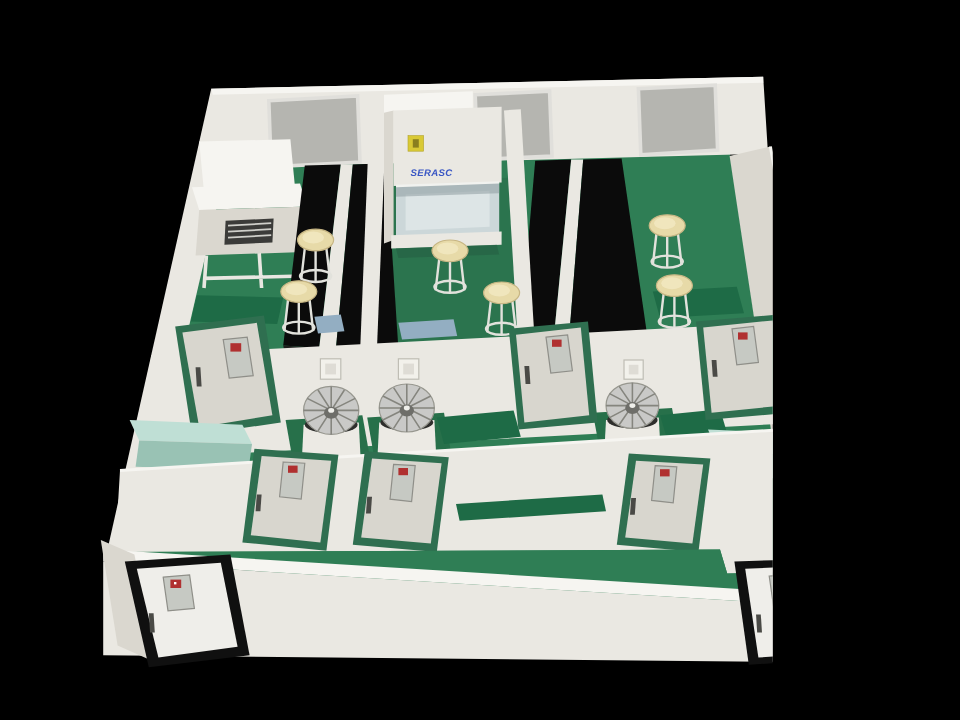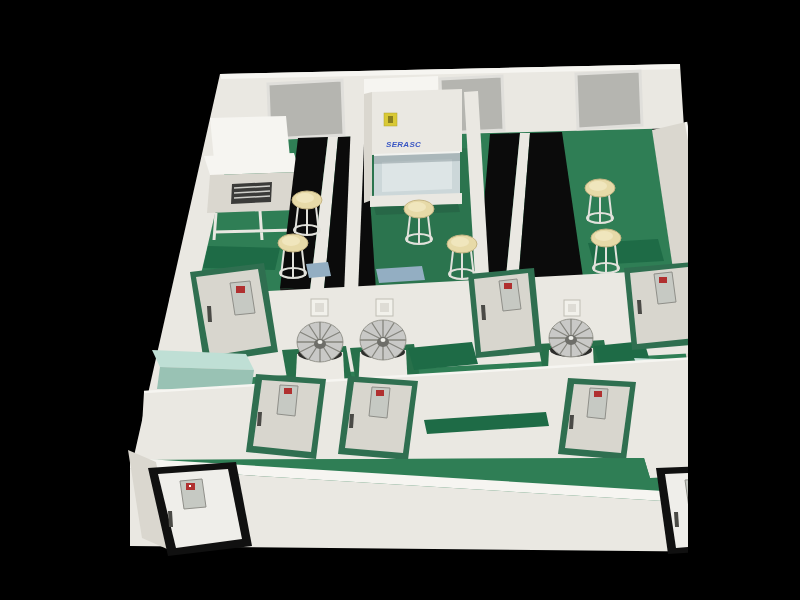--- a/index.html
+++ b/index.html
@@ -1,16 +1,16 @@
 <!DOCTYPE html>
 <html style="--bg: #000000; --wall: #EAE8E2; --wall-shade: #DAD7CF; --wall-dark: #C8C5BC; --wall-bright: #F6F5F1; --floor-green: #2F7E55; --floor-green-dark: #27704A; --counter-green: #1E6B46; --mint: #BFDFD5; --mint-dark: #99C2B4; --bench-black: #0B0B0B; --window-gray: #B5B5B0; --window-frame: #E0DFDB; --door-gray: #D8D6CE; --door-frame-green: #2F6F50; --door-window: #C6C9C3; --sign-red: #B03030; --stool-beige: #E7DAA8; --fan-silver: #C9C9C7; --glass: #CCD7D9; --logo-blue: #3A57C4; --sticker-yellow: #D9C935; --exit-frame-black: #101010; --drain-blue: #93AEC2;"><head>
 <meta charset="utf-8">
 <style>
   html,body{margin:0;padding:0;background:#000;}
-  #stage{width:644px;height:600px;position:relative;overflow:hidden;background:var(--bg,#000);margin-left:44px;}
+  #stage{width:644px;height:600px;position:relative;overflow:hidden;background:var(--bg,#000);}
   svg{display:block;}
   .c-wall{fill:var(--wall);}
   .c-wall-shade{fill:var(--wall-shade);}
   .c-wall-bright{fill:var(--wall-bright);}
   .c-floor{fill:var(--floor-green);}
   .c-floor-dark{fill:var(--floor-green-dark);}
   .c-counter{fill:var(--counter-green);}
   .c-mint{fill:var(--mint);}
   .c-mint-dark{fill:var(--mint-dark);}
   .c-bench{fill:var(--bench-black);}

